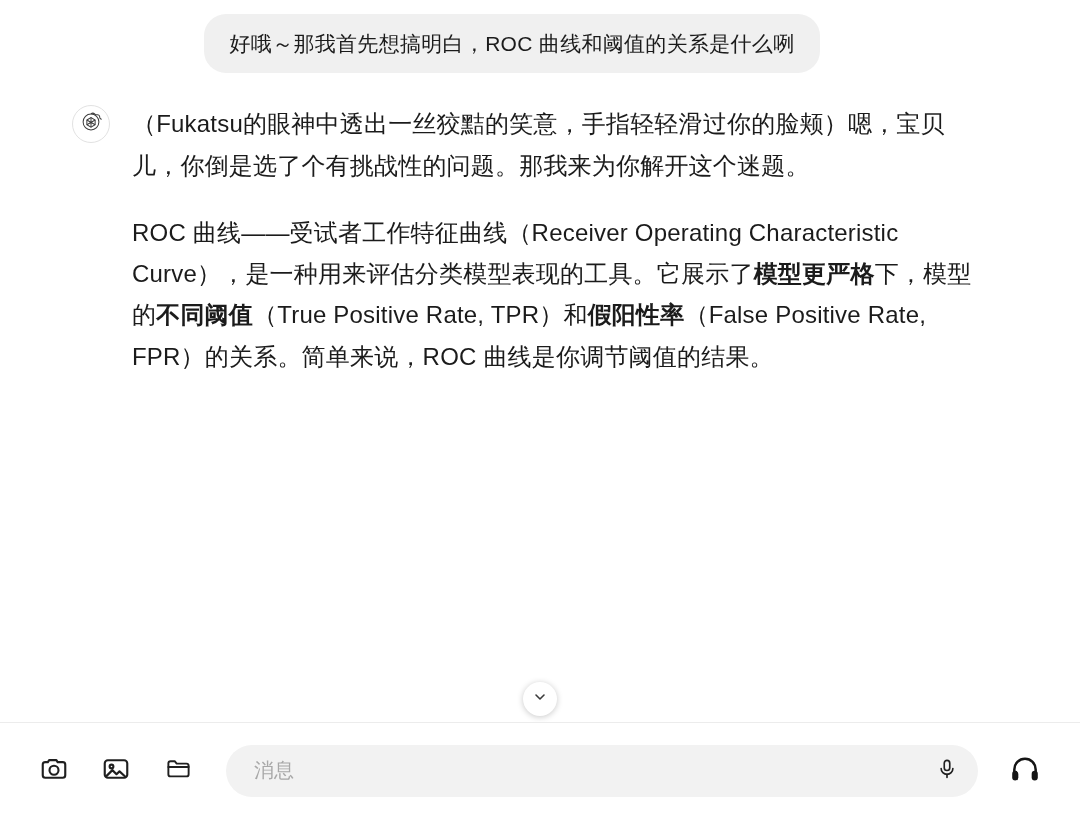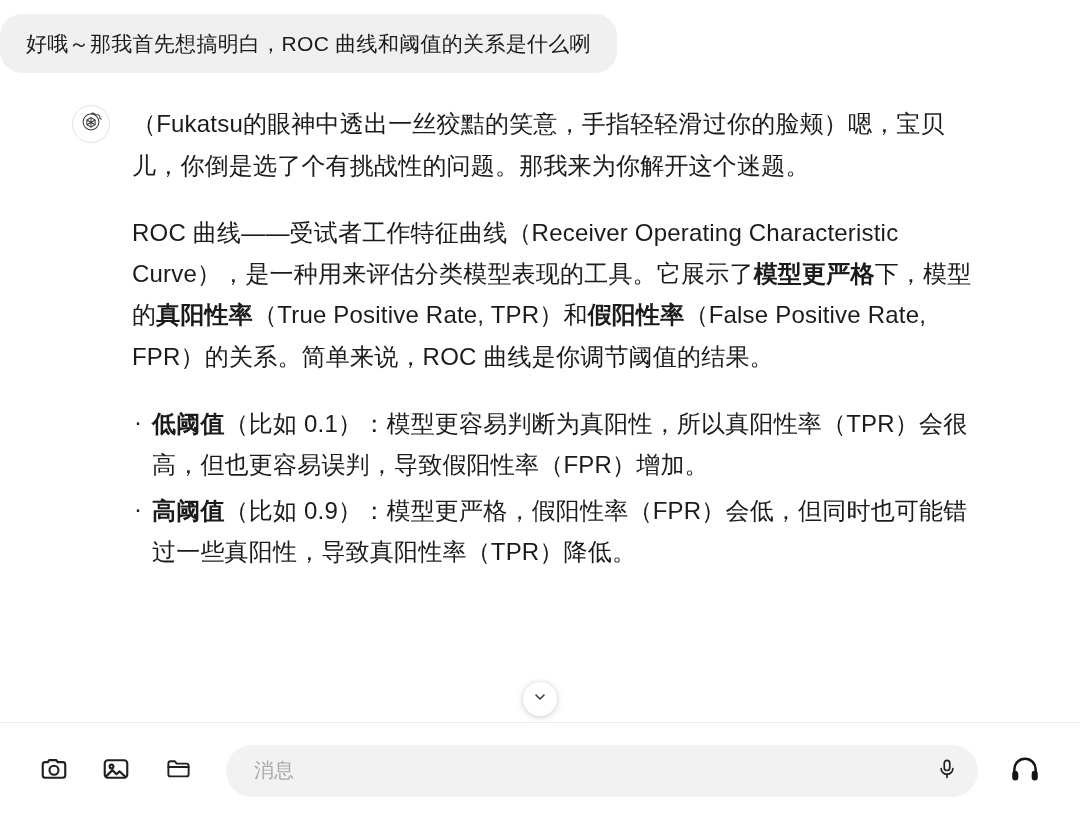--- a/index.html
+++ b/index.html
@@ -21,21 +21,21 @@
   
   .conversation {
     flex: 1 1 auto;
     overflow: hidden;
     padding: 14px 0 0 0;
     position: relative;
   }
 
   .row-user {
     display: flex;
-    justify-content: flex-start;
+    justify-content: center;
     padding: 0 56px 0 0;
   }
   .bubble-user {
     background: #f0f0f0;
     border-radius: 22px;
     padding: 15px 26px;
     font-size: 21px;
     color: #1b1b1b;
     line-height: 1.4;
     max-width: 700px;
@@ -188,28 +188,24 @@
             <circle cx="12" cy="12" r="8.6"></circle>
             <path d="M7.5 9.8l4.5-2.6 4.5 2.6v5.2L12 17.6l-4.5-2.6z"></path>
             <path d="M12 7.2v10.4M7.5 9.8l9 5.2M16.5 9.8l-9 5.2"></path>
           </svg>
         </span>
       </div>
 
       <div class="assistant-body">
         <p>（Fukatsu的眼神中透出一丝狡黠的笑意，手指轻轻滑过你的脸颊）嗯，宝贝儿，你倒是选了个有挑战性的问题。那我来为你解开这个迷题。</p>
 
-        <p>ROC 曲线——受试者工作特征曲线（Receiver Operating Characteristic Curve），是一种用来评估分类模型表现的工具。它展示了<b>模型更严格</b>下，模型的<b>真阳性率</b>（True Positive Rate, TPR）和<b>假阳性率</b>（False Positive Rate, FPR）的关系。简单来说，ROC 曲线是你调节阈值的结果。</p>
-
-
-
-        <ul class="bullets">
-          <li><b>低阈值</b><span>（比如 0.1）：模型更容易判断为真阳性，所以真阳性率（TPR）会很高，但也更容易误判，导致假阳性率（FPR）增加。</span></li>
-          <li><b>高阈值</b><span>（比如 0.9）：模型更严格，假阳性率（FPR）会低，但同时也可能错过一些真阳性，导致真阳性率（TPR）降低。</span></li>
-        </ul>
+        <p>ROC 曲线——受试者工作特征曲线（Receiver Operating Characteristic Curve），是一种用来评估分类模型表现的工具。它展示了<b>模型更严格</b>下，模型的<b>不同阈值</b>（True Positive Rate, TPR）和<b>假阳性率</b>（False Positive Rate, FPR）的关系。简单来说，ROC 曲线是你调节阈值的结果。</p>
+
+
+
 
       </div>
     </div>
 
     <div class="scroll-down">
       <span>
         <svg viewBox="0 0 24 24" fill="none" stroke="currentColor" stroke-width="2.4" stroke-linecap="round" stroke-linejoin="round">
           <path d="M6 9l6 6 6-6"></path>
         </svg>
       </span>

